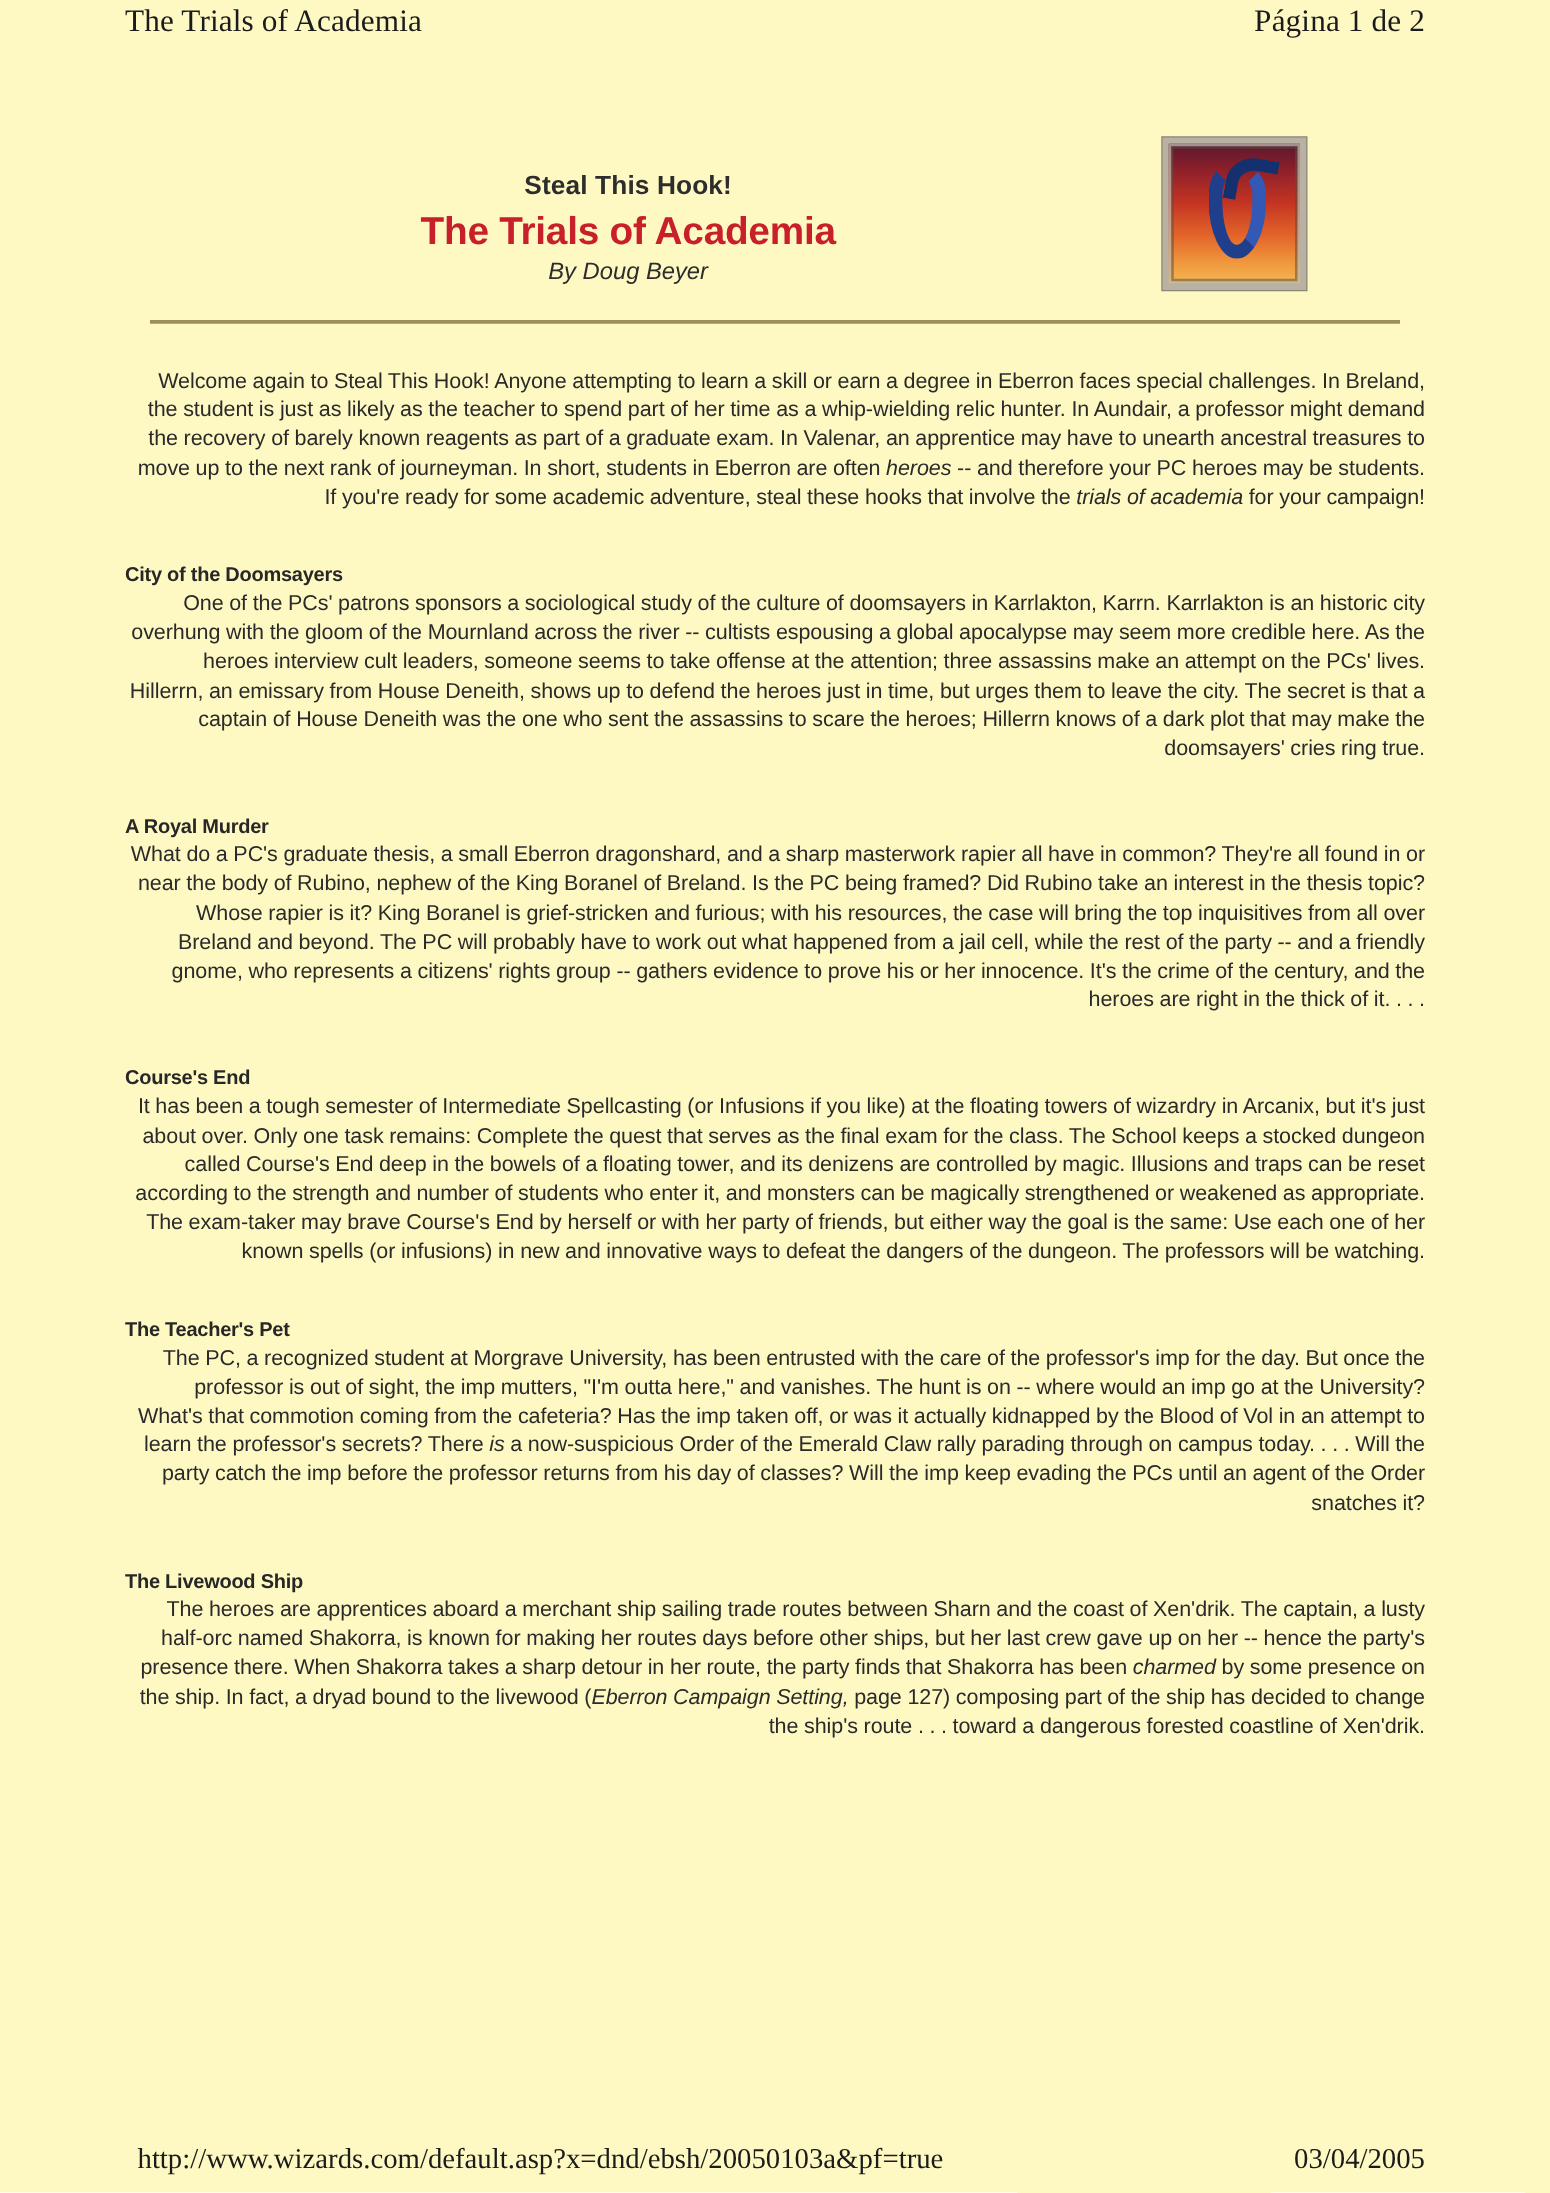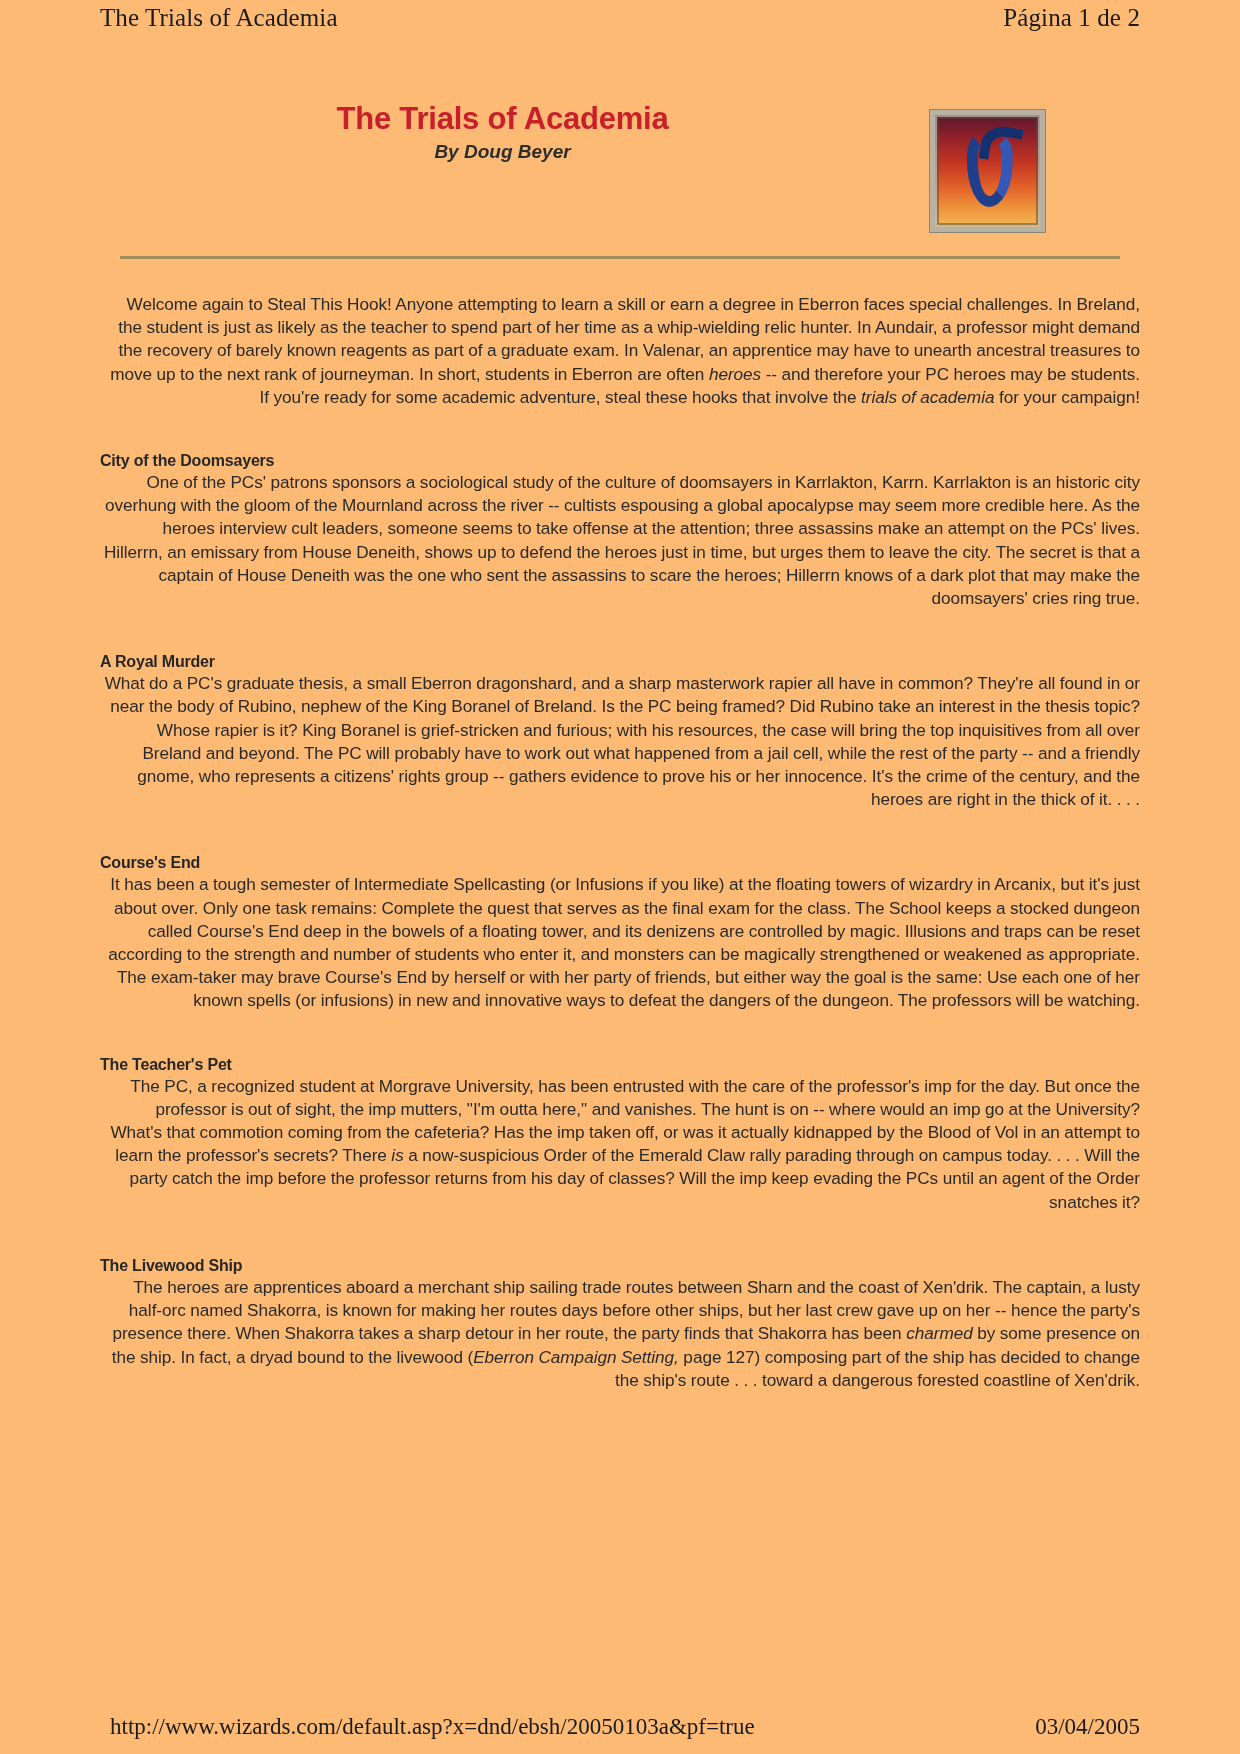--- a/index.html
+++ b/index.html
@@ -13,21 +13,21 @@
     position: relative;
     font-family: "Liberation Sans", sans-serif;
     -webkit-font-smoothing: antialiased;
   }
 
   .page {
     position: absolute;
     inset: 0;
     width: 1240px;
     height: 1754px;
-    background: #fdba74;
+    background: #fef9c3;
     overflow: hidden;
   }
 
   
   .page-header {
     position: absolute;
     top: 4px;
     left: 100px;
     width: 1040px;
     height: 34px;
@@ -74,21 +74,21 @@
     font-size: 31px;
     font-weight: bold;
     color: #c8202a;
     line-height: 1.2;
     margin: 4px 0 0 0;
     letter-spacing: -0.2px;
   }
   .byline {
     font-size: 19px;
     font-style: italic;
-    font-weight: bold;
+    font-weight: normal;
     color: #2d2d2d;
     line-height: 1.3;
     margin: 3px 0 0 0;
     text-align: center;
   }
 
   
   .hook-art {
     position: absolute;
     right: 95px;
@@ -200,20 +200,21 @@
 
   <div class="page-header">
     <span class="hdr-left">The Trials of Academia</span>
     <span class="hdr-right">Página 1 de 2</span>
   </div>
 
   <div class="content">
 
     <div class="masthead">
       <div class="title-stack">
+        <div class="kicker">Steal This Hook!</div>
         <div class="main-title">The Trials of Academia</div>
         <div class="byline">By Doug Beyer</div>
       </div>
 
       <div class="hook-art">
         <div class="art-inner">
           <div class="hook-shape"></div>
           <div class="hook-barb"></div>
           <div class="art-frame"></div>
         </div>

